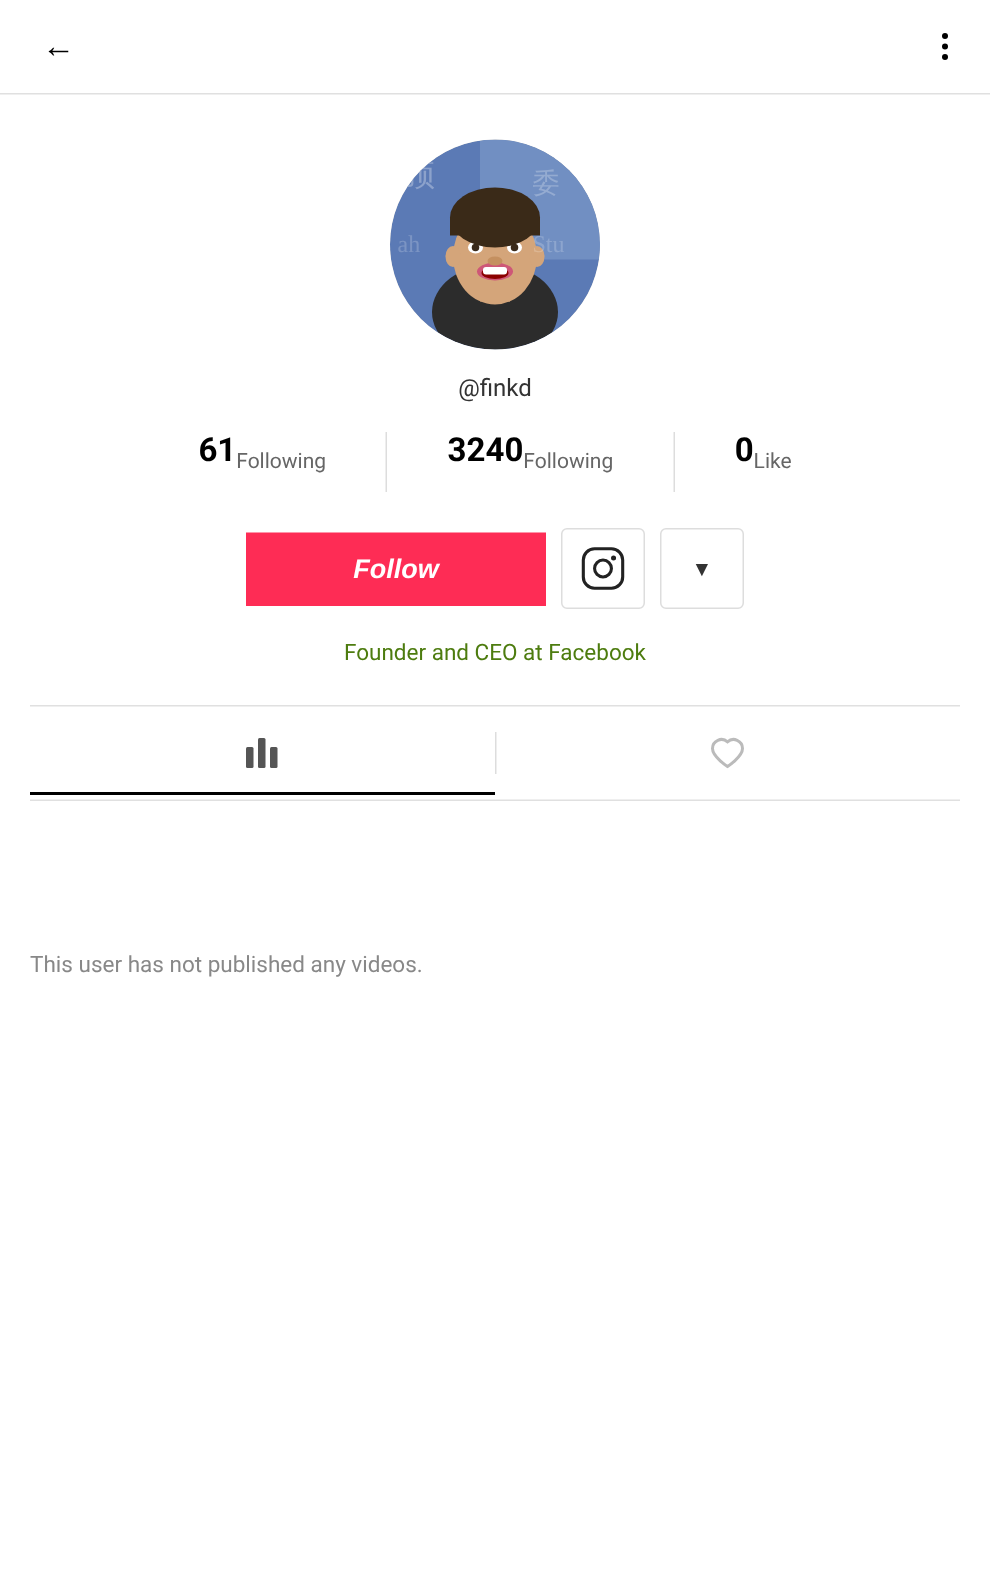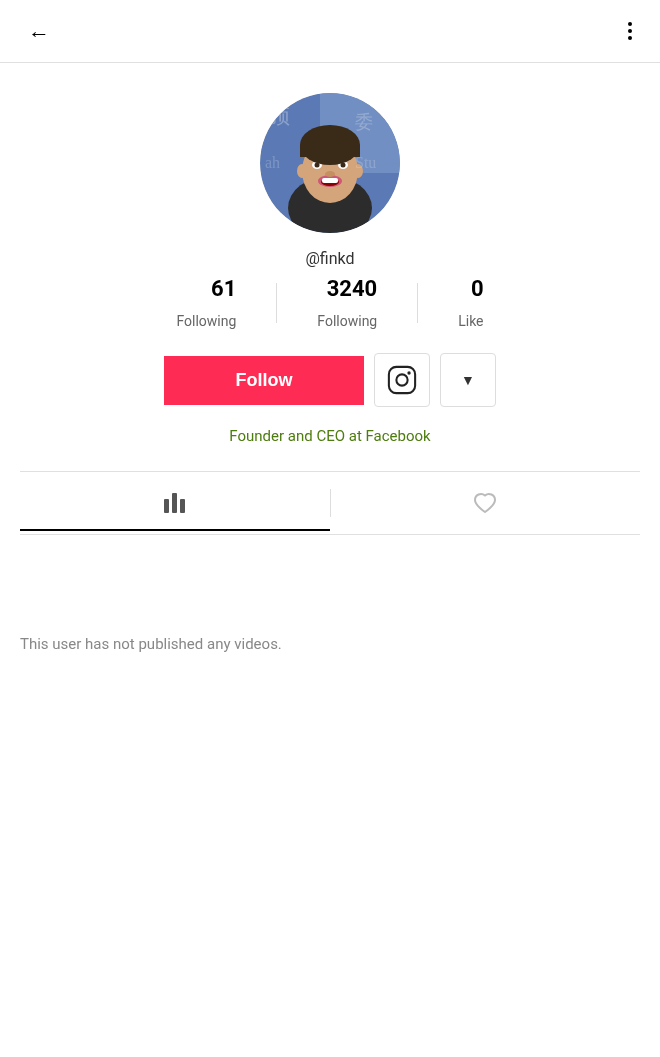--- a/index.html
+++ b/index.html
@@ -83,36 +83,35 @@
 
     
     .avatar-svg {
       width: 100%;
       height: 100%;
     }
 
     .username {
       font-size: 16px;
       color: #333;
-      margin-bottom: 8px;
+      margin-bottom: 20px;
     }
 
     
     .stats-row {
       display: flex;
       align-items: flex-start;
       justify-content: center;
       width: 100%;
       margin-bottom: 24px;
     }
 
     .stat-item {
       display: flex;
-      flex-direction: column;
-      align-items: flex-end;
+      align-items: flex-start;
       padding: 0 40px;
     }
 
     .stat-number {
       font-size: 22px;
       font-weight: 700;
       color: #000;
     }
 
     .stat-label {
@@ -139,20 +138,21 @@
     .follow-btn {
       background: #fe2c55;
       color: #fff;
       border: none;
       border-radius: 0;
       padding: 14px 60px;
       font-size: 18px;
       font-weight: 600;
       cursor: pointer;
       min-width: 200px;
+      font-style: italic;
     }
 
     .instagram-btn {
       background: #fff;
       border: 1.5px solid #ddd;
       border-radius: 4px;
       width: 56px;
       height: 54px;
       display: flex;
       align-items: center;

